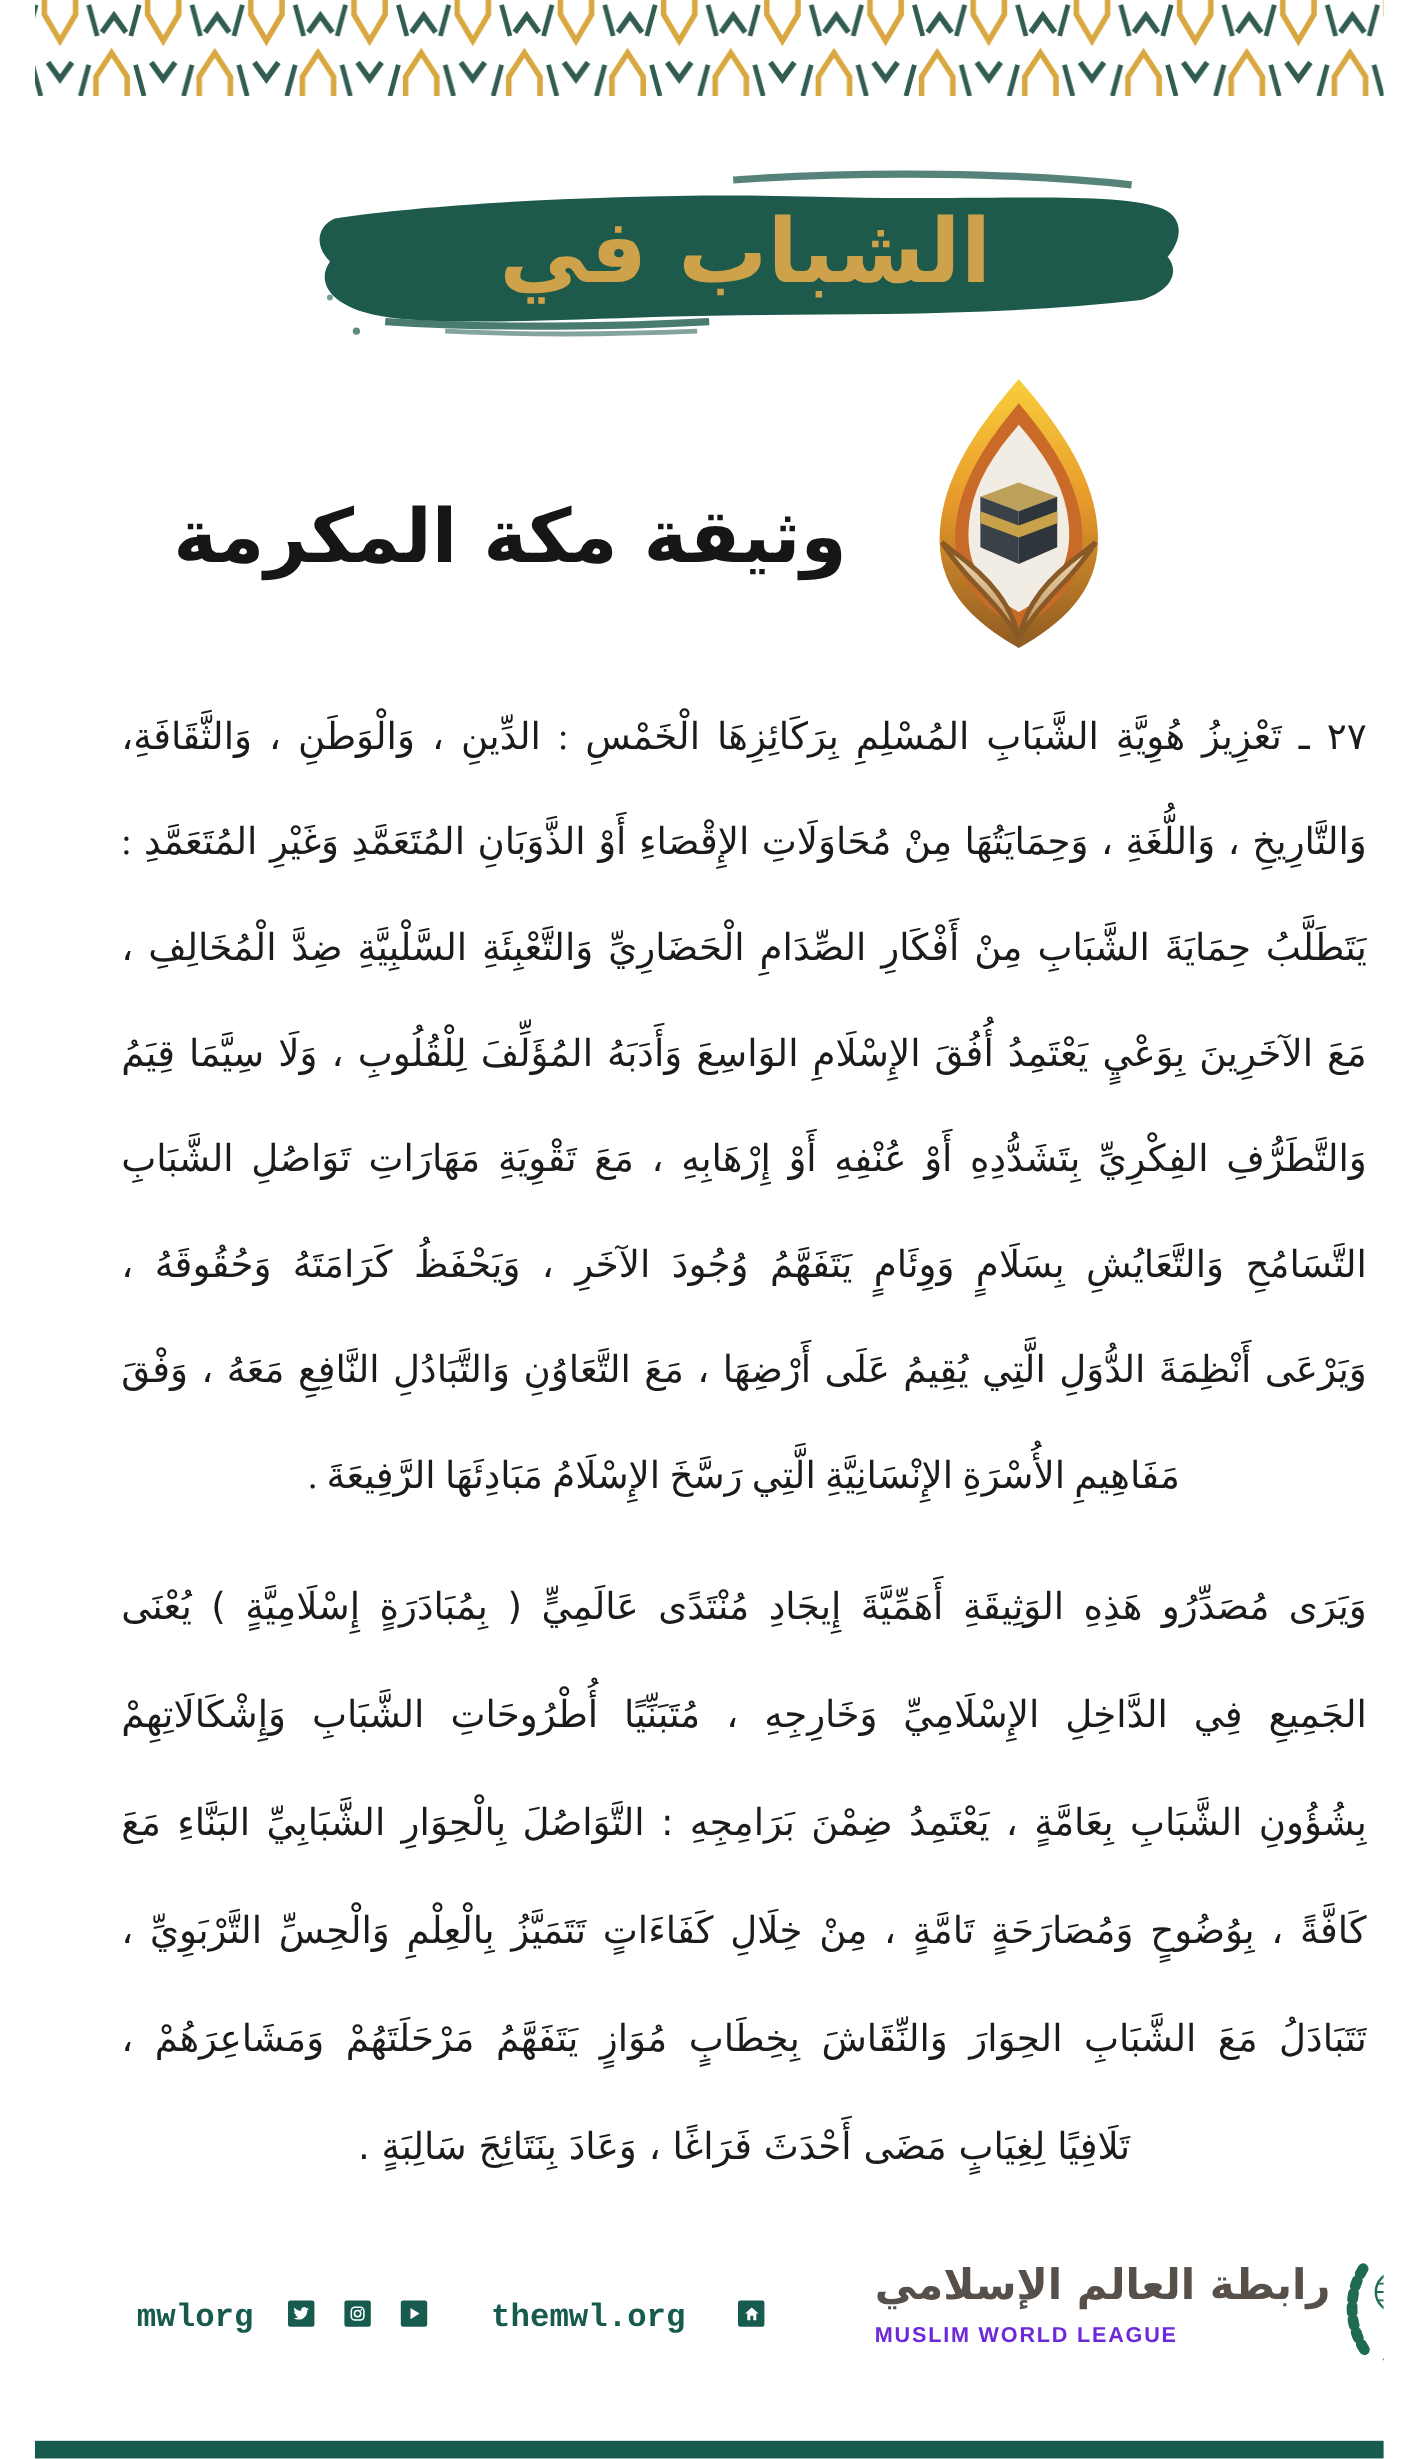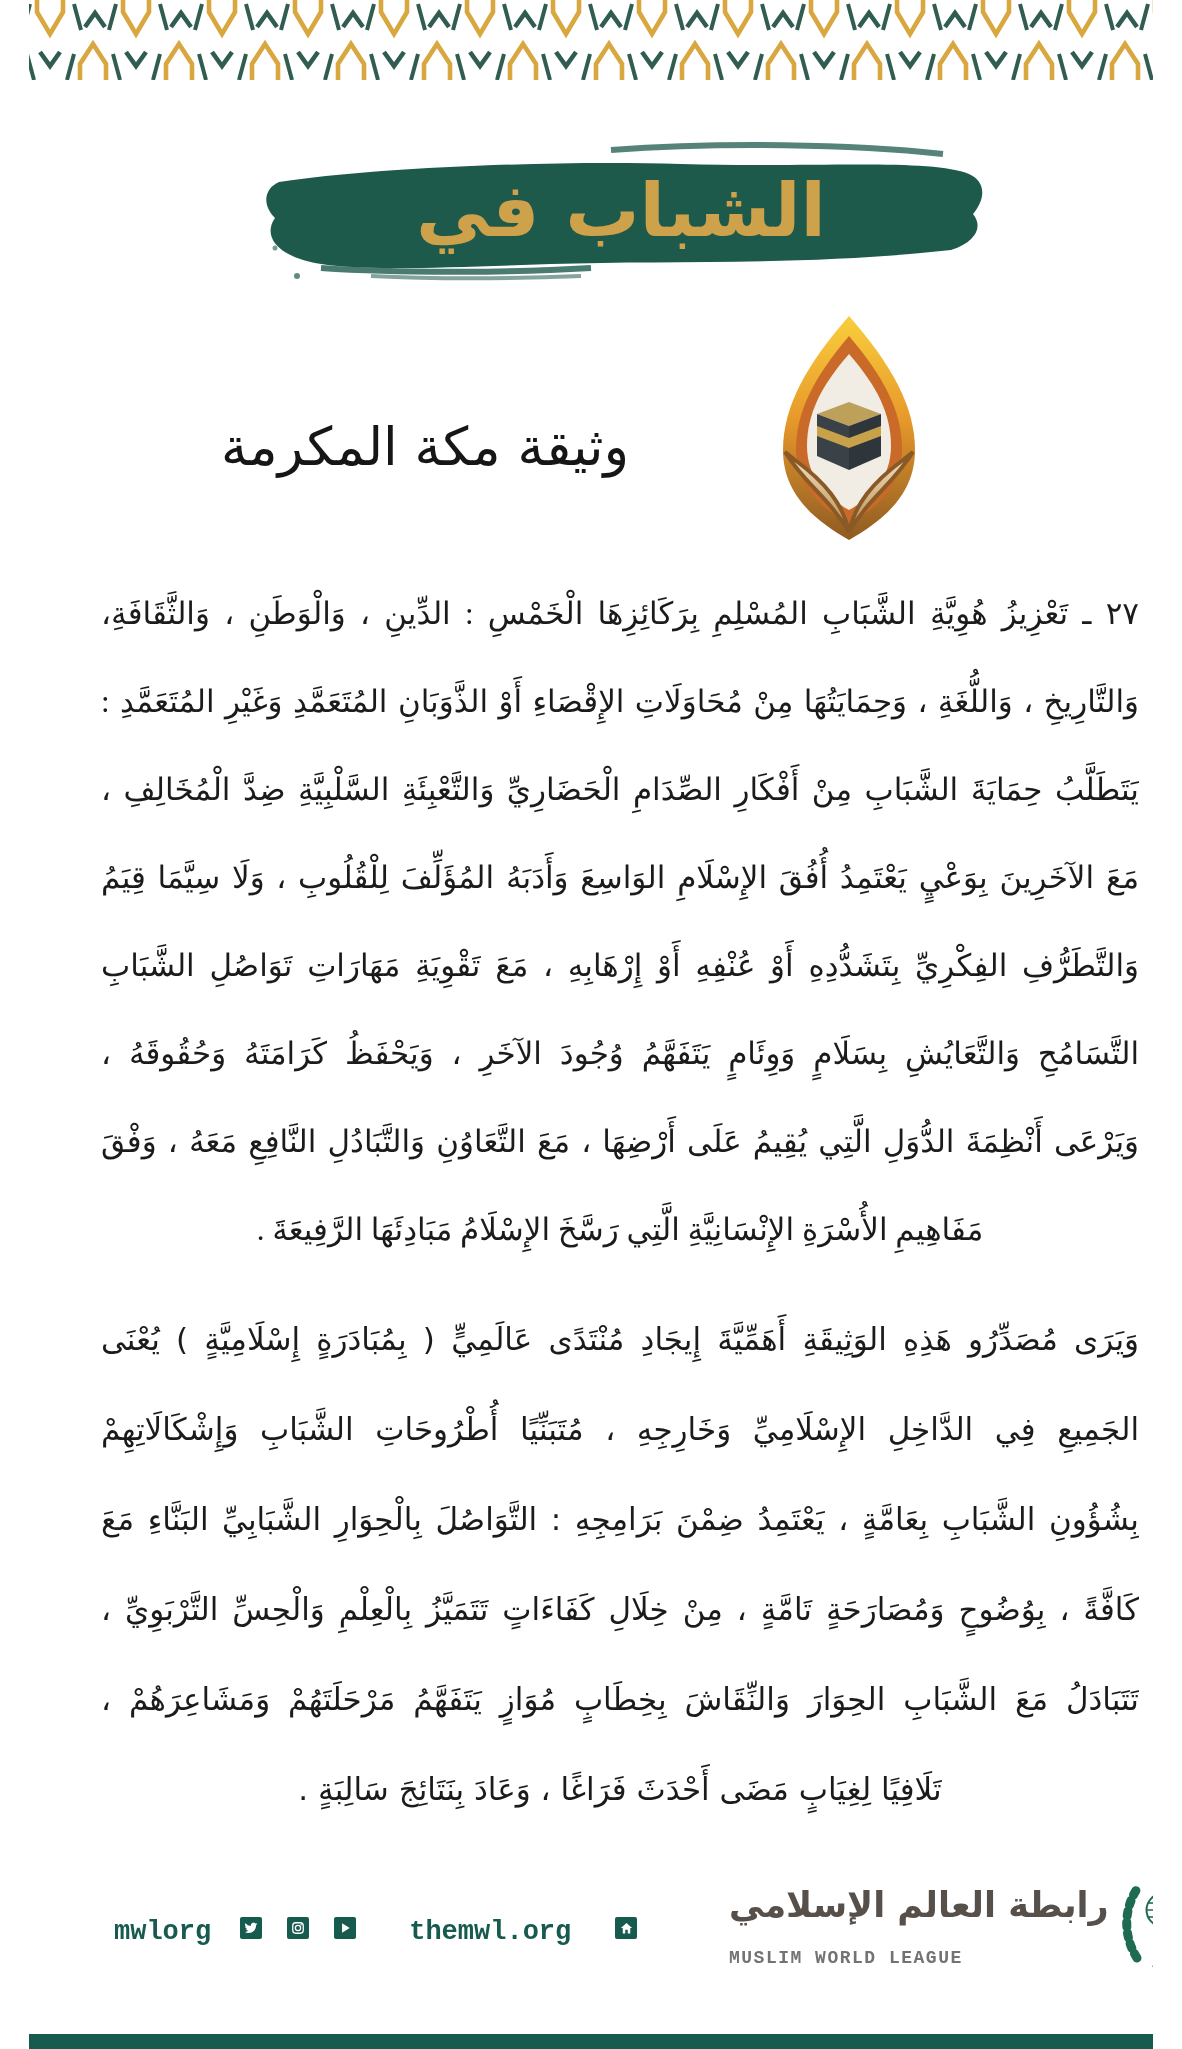--- a/index.html
+++ b/index.html
@@ -19,21 +19,21 @@
   .banner-title {
     position:absolute; left:0; top:10px; width:740px; height:140px;
     display:flex; align-items:center; justify-content:center;
     font-size:74px; font-weight:700; color:#CDA24A; direction:rtl;
   }
 
   
   .lockup-wordmark {
     position:absolute; left:62px; top:386px; width:668px; height:120px;
     display:flex; align-items:center; justify-content:center;
-    font-size:53px; font-weight:400; color:#161616; direction:rtl;
+    font-size:62px; font-weight:700; color:#161616; direction:rtl;
   }
   .emblem { position:absolute; left:740px; top:314px; }
 
   
   .para { position:absolute; left:72px; width:1038px; direction:rtl; color:#1b1b1b; }
   .para .line {
     font-size:31px; text-align:justify; text-align-last:justify;
     -moz-text-align-last:justify; overflow:hidden;
   }
   .p1 { top:570px; }
@@ -52,22 +52,22 @@
   .footer-left .handle { margin-right:4px; }
   .footer-left .website { margin-left:28px; margin-right:19px; }
   .sq {
     width:22px; height:22px; background:#175A4E; border-radius:2px;
     display:flex; align-items:center; justify-content:center;
   }
   .footer-right { position:absolute; left:700px; top:1874px; display:flex; align-items:flex-start; gap:12px; }
   .mwl-text { display:flex; flex-direction:column; align-items:flex-start; }
   .mwl-ar { font-size:35px; font-weight:700; color:#57504A; direction:rtl; line-height:62px; white-space:nowrap; }
   .mwl-en {
-    font-family:Liberation Mono, monospace; font-size:18px; font-weight:700;
-    letter-spacing:1.5px; color:#737373; white-space:nowrap; margin-top:12px;
+    font-family:Liberation Sans, sans-serif; font-size:18px; font-weight:700;
+    letter-spacing:1.5px; color:#6d28d9; white-space:nowrap; margin-top:0;
   }
   .bottom-strip { position:absolute; left:0; bottom:0; width:1182px; height:15px; background:#175A4E; }
 </style>
 </head>
 <body>
 
 <div class="page">
 
   <svg class="pattern-band" width="1182" height="80">
     <defs>

